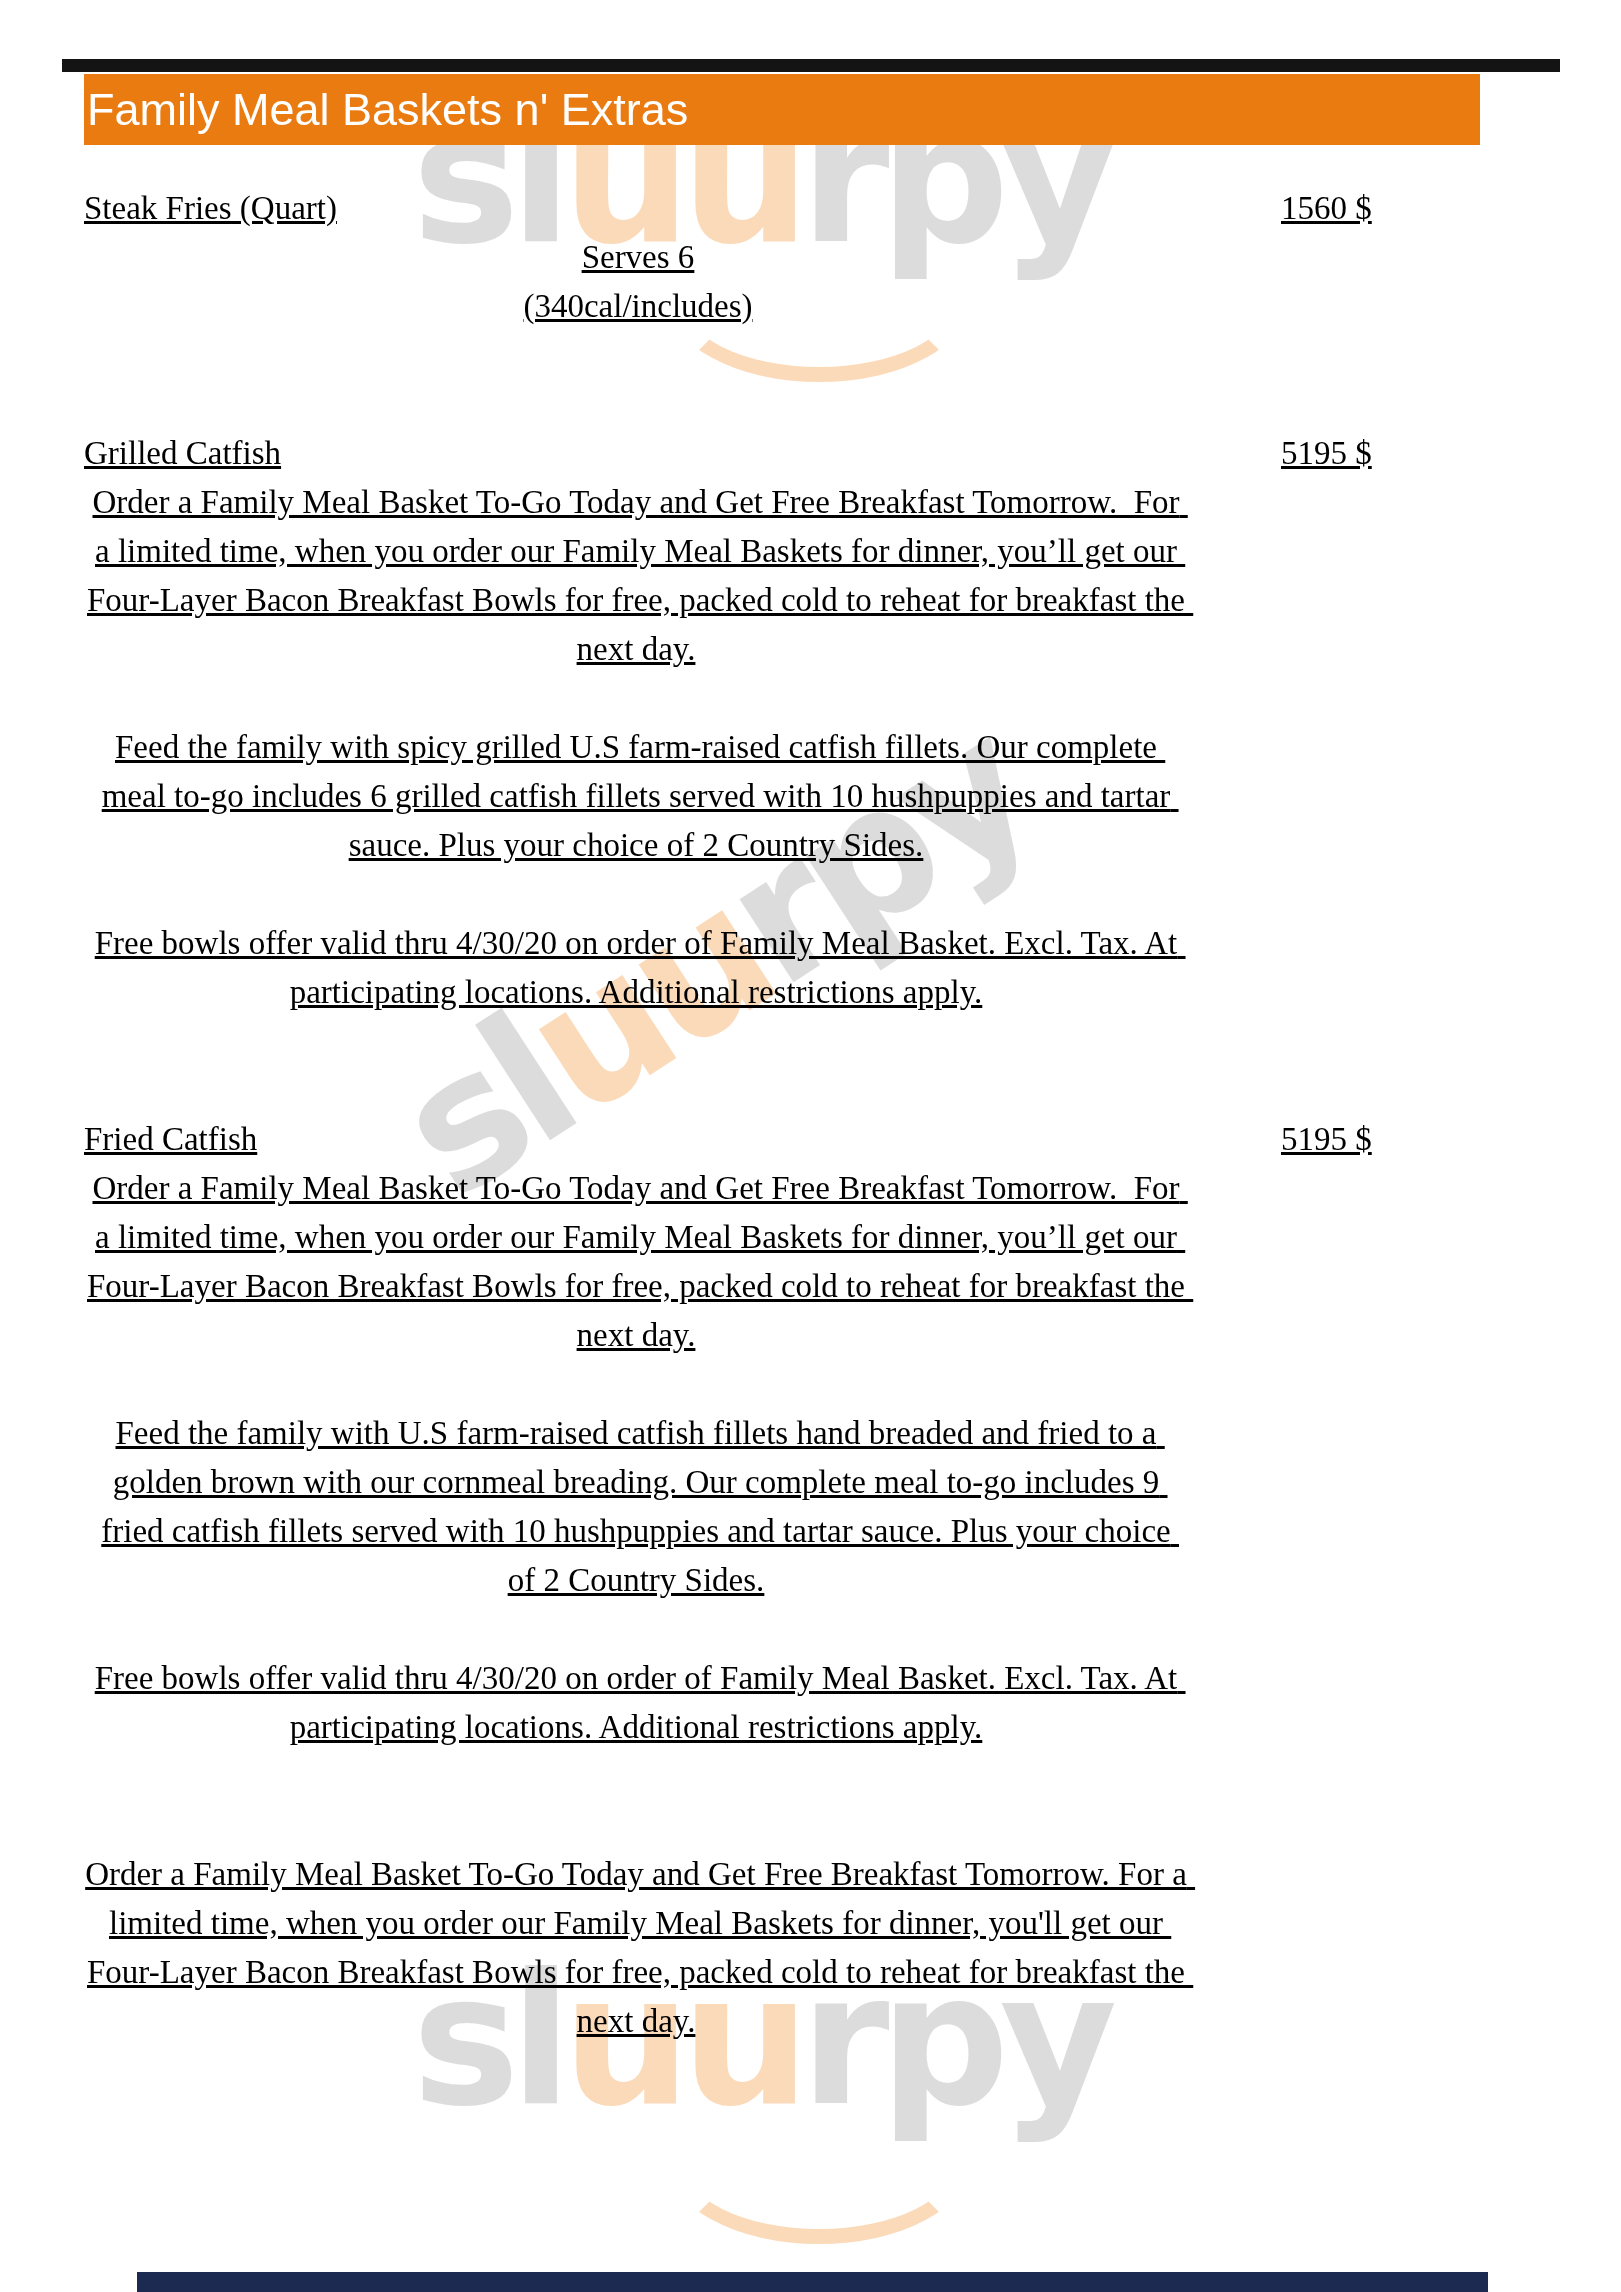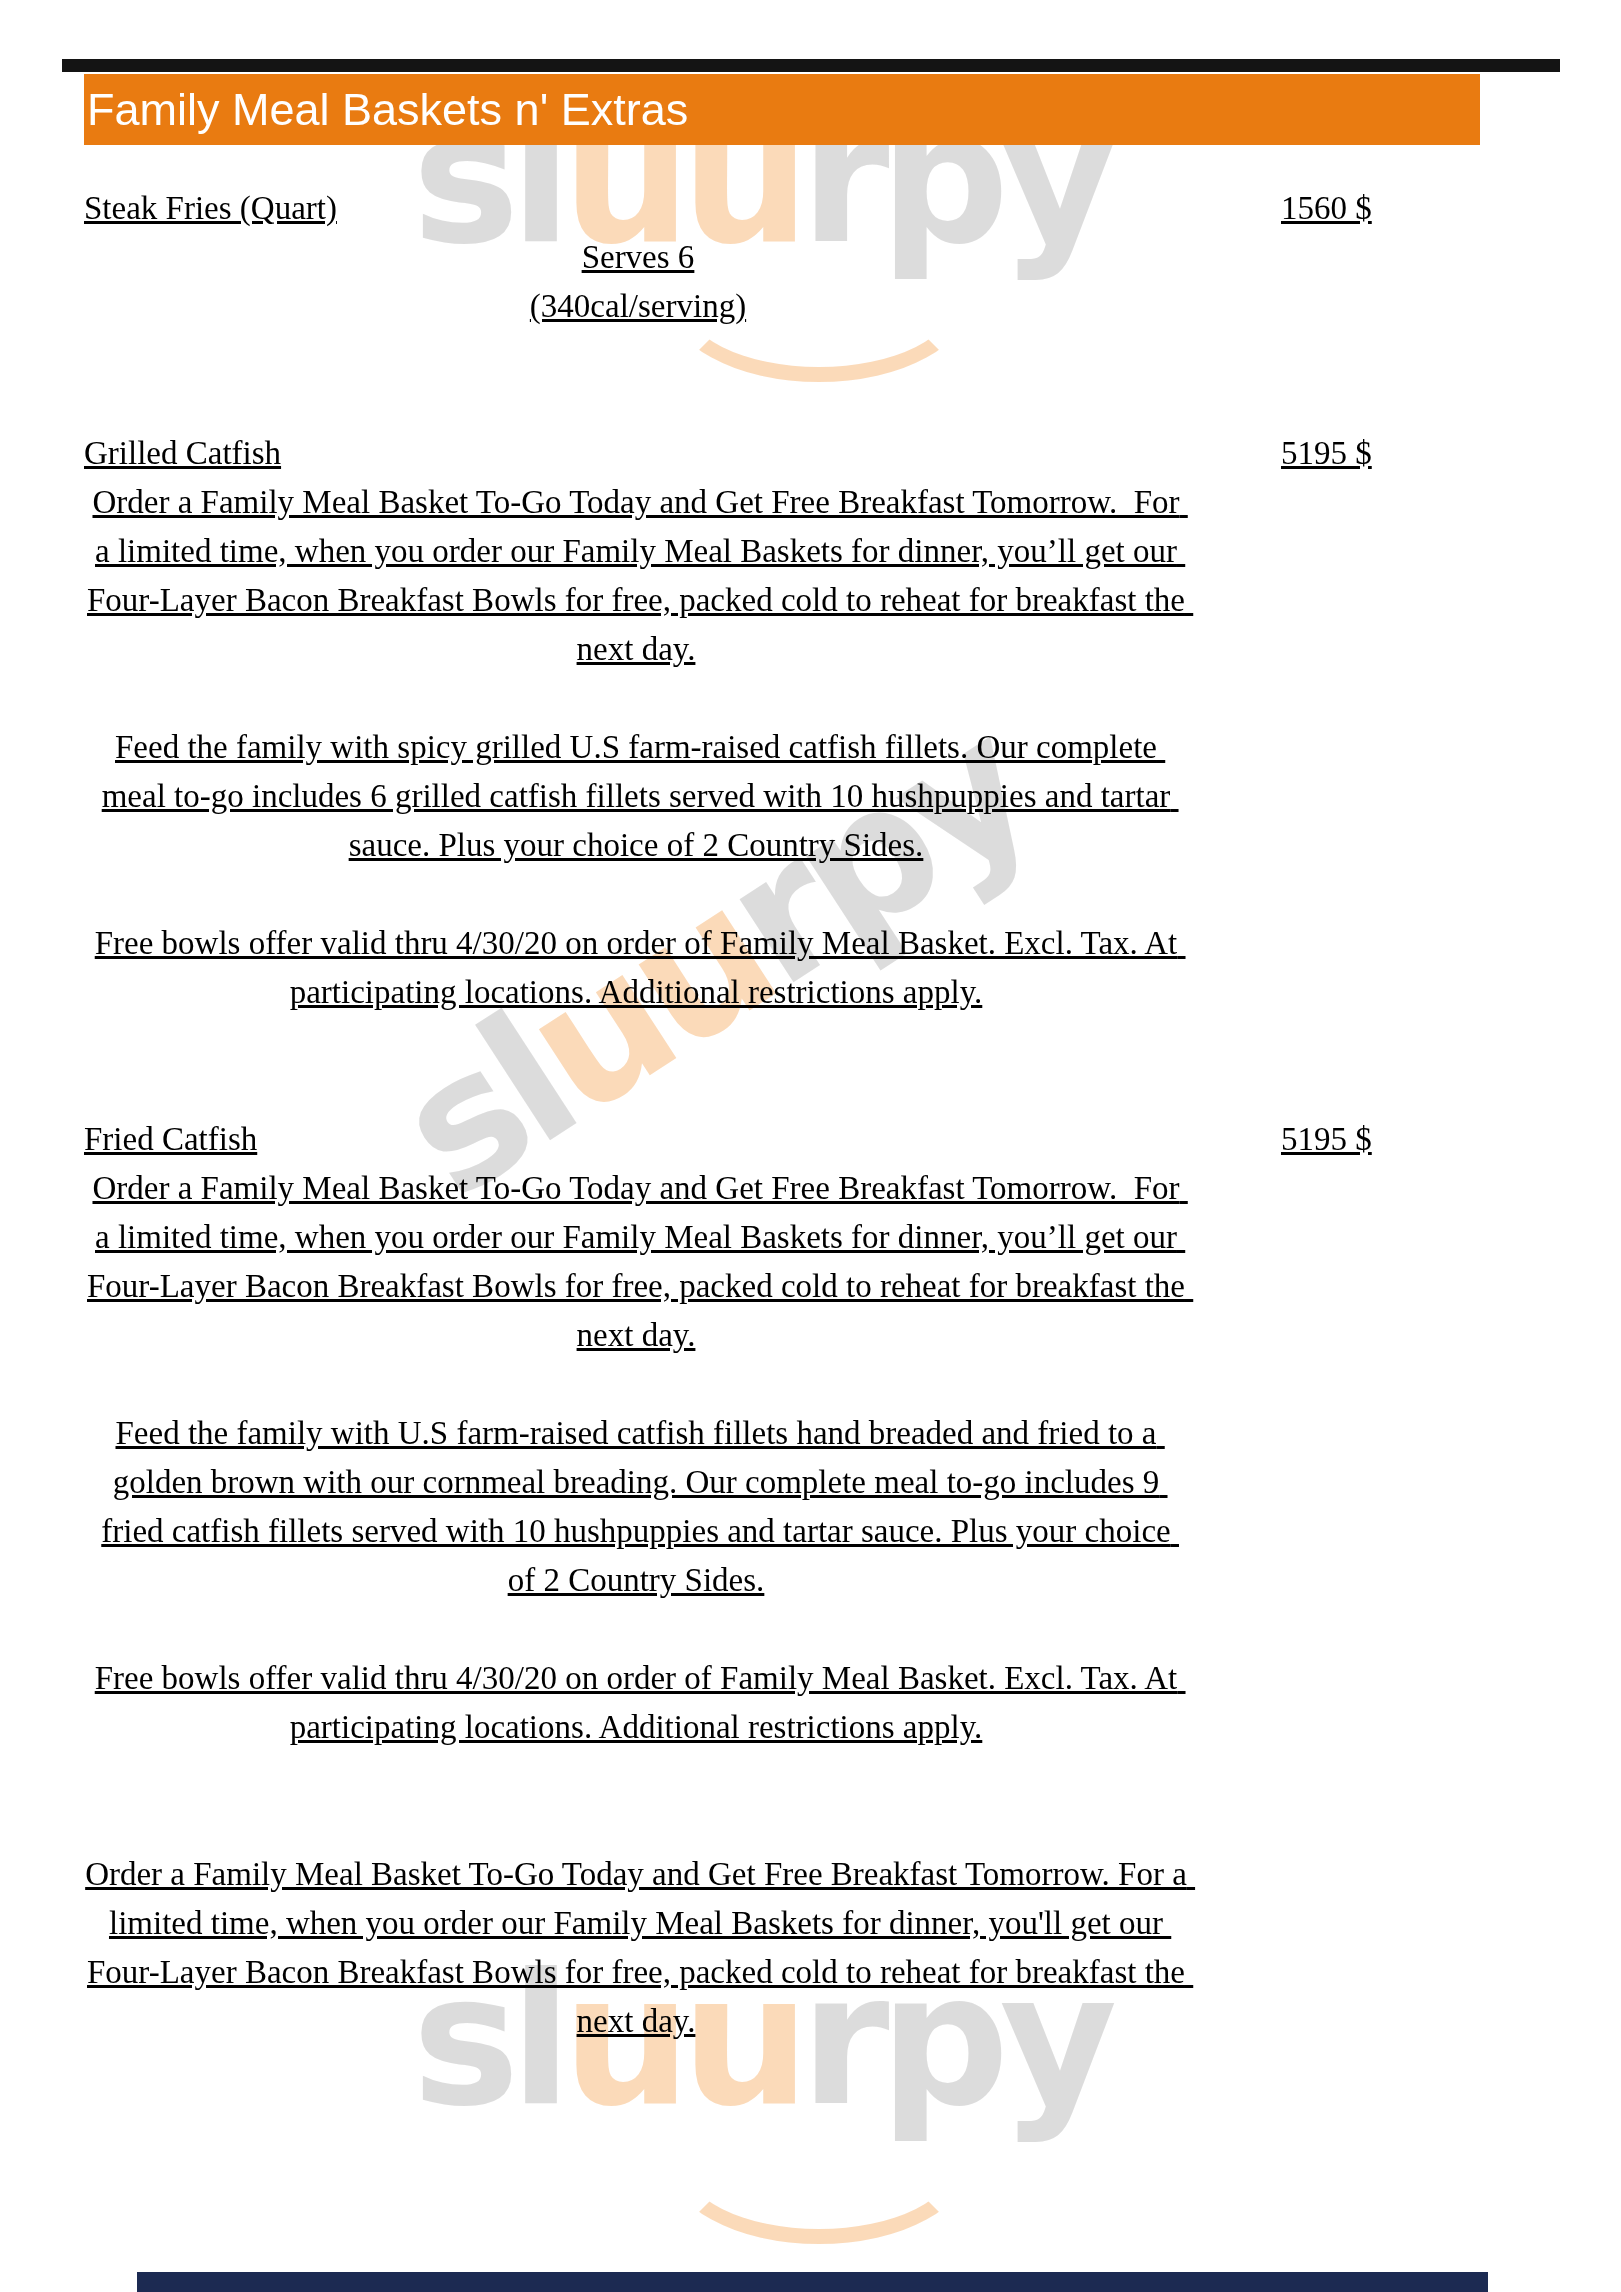--- a/index.html
+++ b/index.html
@@ -104,21 +104,21 @@
 
 <div class="content">
 
   <div class="item">
     <div class="item-head">
       <span class="item-name">Steak Fries (Quart)</span>
       <span class="item-price">1560 $</span>
     </div>
     <div class="item-body">
       <div class="line">Serves 6</div>
-      <div class="line">(340cal/serving)</div>
+      <div class="line">(340cal/includes)</div>
     </div>
   </div>
 
   <div class="item">
     <div class="item-head">
       <span class="item-name">Grilled Catfish</span>
       <span class="item-price">5195 $</span>
     </div>
     <div class="item-body">
       <p class="para">Order a Family Meal Basket To-Go Today and Get Free Breakfast Tomorrow.  For a limited time, when you order our Family Meal Baskets for dinner, you’ll get our Four-Layer Bacon Breakfast Bowls for free, packed cold to reheat for breakfast the next day.</p>

